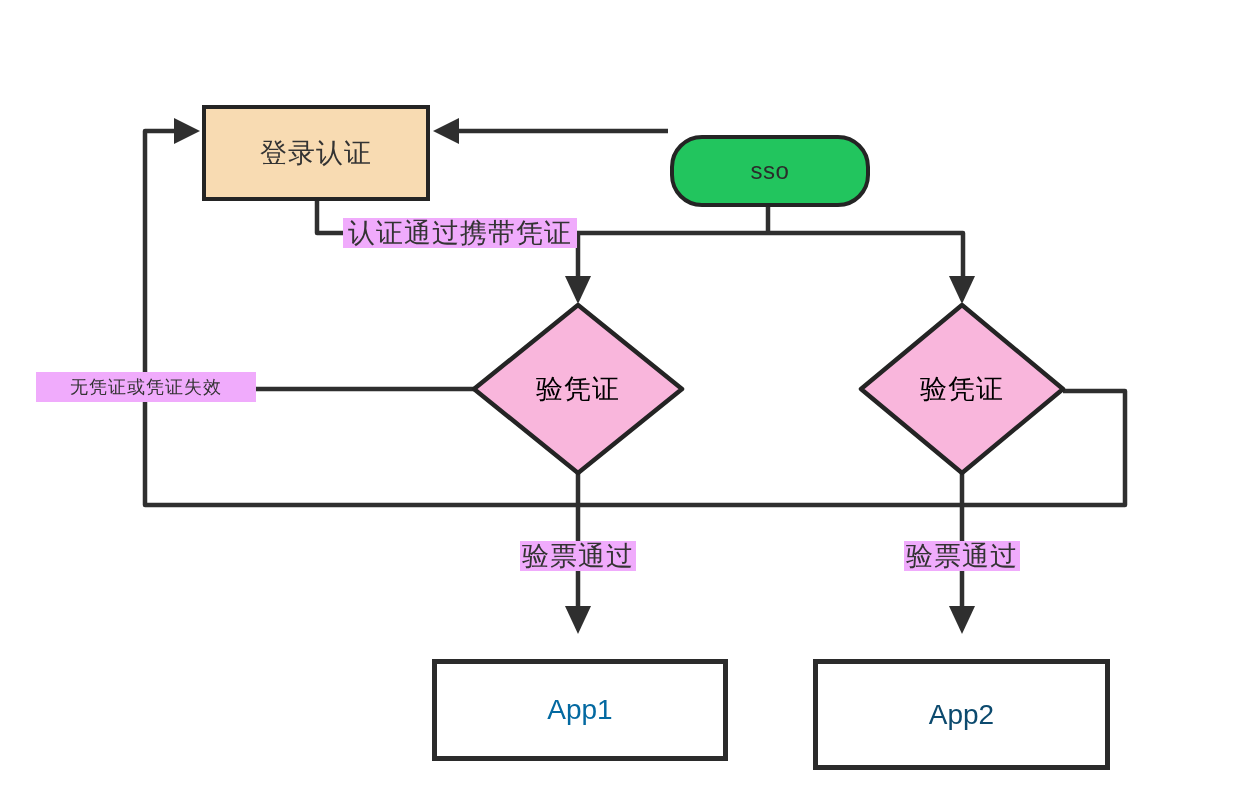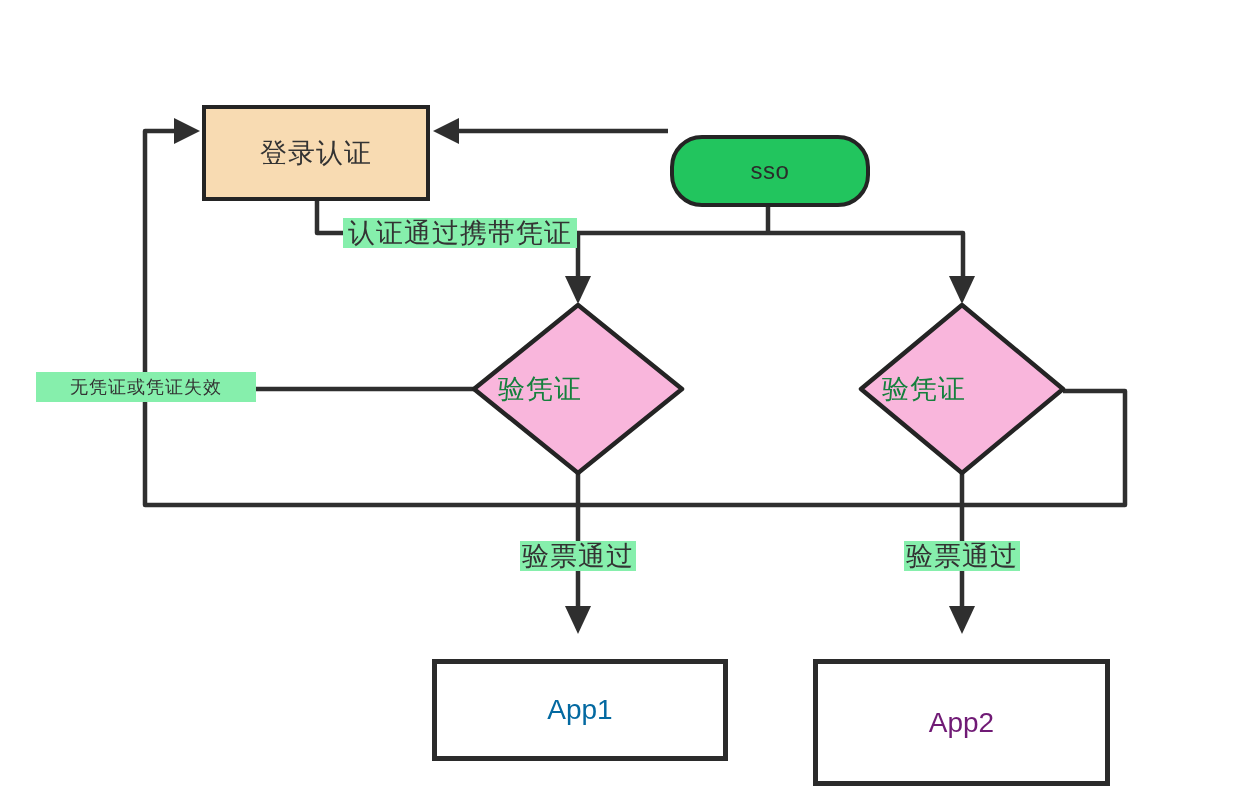--- a/index.html
+++ b/index.html
@@ -31,39 +31,39 @@
     background:#22c55e;border:4px solid #242424;
     border-radius:32px;
     font-size:24px;letter-spacing:0.5px;color:#2b2b2b;
   }
   .node-app1{
     left:432px;top:636px;width:296px;height:102px;
     background:#ffffff;border:5px solid #2b2b2b;
     font-size:28px;color:#0369a1;letter-spacing:0;
   }
   .node-app2{
-    left:813px;top:636px;width:297px;height:127px;
+    left:813px;top:636px;width:297px;height:111px;
     background:#ffffff;border:5px solid #2b2b2b;
-    font-size:28px;color:#701a75;letter-spacing:0;
+    font-size:28px;color:#0c4a6e;letter-spacing:0;
   }
   
   .diamond-text{
     position:absolute;
-    display:flex;align-items:center;
+    display:flex;align-items:center;justify-content:center;
     width:160px;height:40px;
-    font-size:27px;color:#15803d;letter-spacing:1px;
+    font-size:27px;color:#000000;letter-spacing:1px;
     z-index:3;background:transparent;
   }
   .diamond-text-1{left:498px;top:369px;}
   .diamond-text-2{left:882px;top:369px;}
   
   .edge-label{
     position:absolute;
     display:flex;align-items:center;justify-content:center;
-    background:#86efac;
+    background:#f0abfc;
     white-space:nowrap;
     font-size:27px;color:#333333;letter-spacing:1px;
     z-index:2;
   }
   .label-auth-pass{left:343px;top:218px;width:234px;height:30px;}
   .label-no-cred{left:36px;top:372px;width:220px;height:30px;font-size:18px;}
   .label-ticket-1{left:520px;top:541px;width:116px;height:30px;}
   .label-ticket-2{left:904px;top:541px;width:116px;height:30px;}
   
   .watermark{

